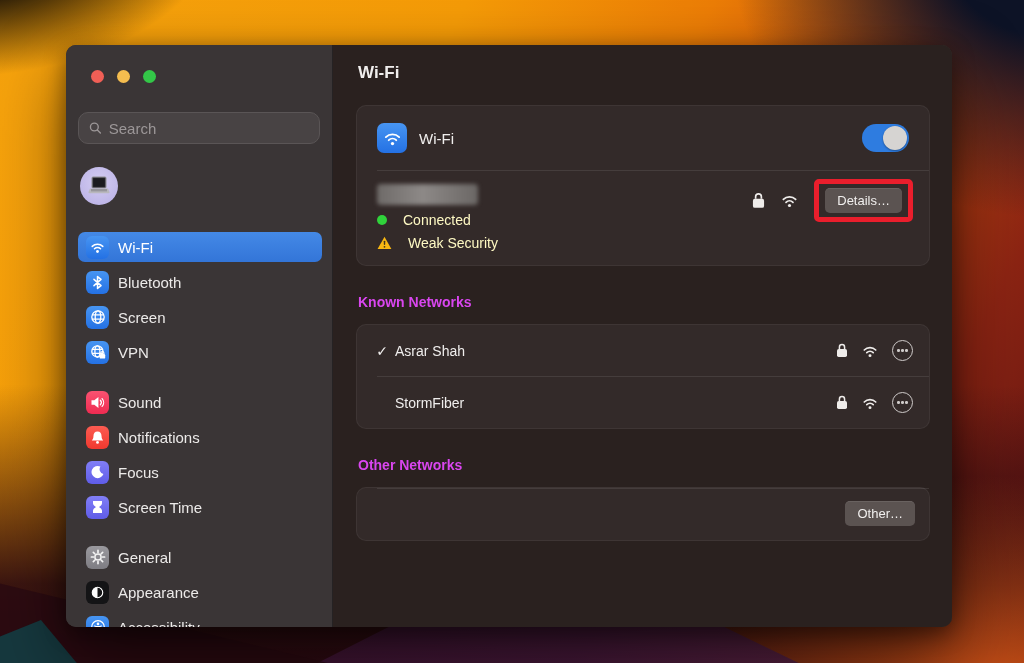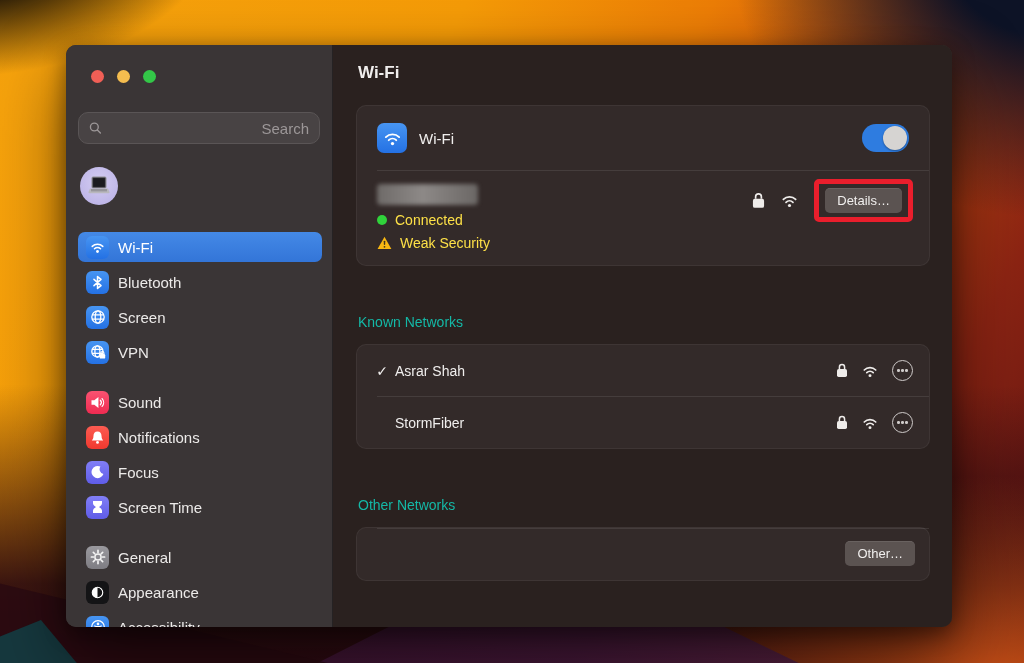--- a/index.html
+++ b/index.html
@@ -31,21 +31,21 @@
   .sidebar { width:267px; flex:0 0 267px; background:#3a3536; border-right:1px solid rgba(0,0,0,.35); }
   .traffic { padding:25px 0 0 25px; display:flex; gap:13px; height:38px; }
   .light { width:13px; height:13px; border-radius:50%; }
   .light.red { background:#f05f56; }
   .light.yellow { background:#f5bd4f; }
   .light.green { background:#33c748; }
 
   .search { margin:29px 12px 0; height:32px; background:#484344; border:1px solid #5a5556;
     border-radius:10px; display:flex; align-items:center; padding:0 10px; gap:7px; }
   .search input { background:transparent; border:none; outline:none; color:#e8e5e4;
-    font-size:15px; width:100%; font-family:inherit;text-align:right; }
+    font-size:15px; width:100%; font-family:inherit; }
   .search input::placeholder { color:#9c9798; }
 
   .profile { margin:23px 12px 0; display:flex; align-items:center; gap:10px; padding-left:2px; }
   .avatar { width:38px; height:38px; border-radius:50%; background:radial-gradient(circle at 50% 40%, #d4cdf2, #b7aee4);
     display:flex; align-items:center; justify-content:center; }
   .profile-name { font-size:15px; font-weight:700; color:#f0eeed; letter-spacing:.1px; }
   .profile-sub { font-size:12px; color:#a8a3a2; margin-top:2px; }
 
   .nav { margin:27px 10px 0 12px; }
   .group + .group { margin-top:20px; }
@@ -74,28 +74,28 @@
     display:flex; align-items:center; justify-content:center; }
   .wifi-row-label { font-size:15px; }
   .spacer { flex:1; }
   .toggle { width:47px; height:28px; border-radius:14px; background:#2e7ce0; position:relative; }
   .toggle .knob { position:absolute; top:2px; right:2px; width:24px; height:24px; border-radius:50%;
     background:#d6d4d2; box-shadow:0 1px 2px rgba(0,0,0,.35); }
 
   .net-row { position:relative; padding:13px 20px 14px; min-height:84px; }
   .blur-name { width:101px; height:21px; border-radius:4px;
     background:linear-gradient(90deg,#6e6a68,#8d8987 45%,#6b6765); filter:blur(2px); }
-  .status-line { display:flex; align-items:center; gap:8px; margin-top:7px; font-size:14px; color:#fde047; }
+  .status-line { display:flex; align-items:center; gap:16px; margin-top:7px; font-size:14px; color:#fef9c3; }
   .dot { width:10px; height:10px; border-radius:50%; background:#30d33b; }
   .right-icons { position:absolute; top:8px; right:16px; display:flex; align-items:center; gap:15px; }
   .red-box { border:5px solid #ea1e2c; border-radius:5px; padding:4px 6px; }
   .btn { background:#5b5351; border:none; color:#f1efee; font-size:13px; font-family:inherit;
     padding:5px 12px; border-radius:5px; box-shadow:inset 0 .5px 0 rgba(255,255,255,.18); }
 
-  .section-h { font-size:14px; font-weight:400; margin:48px 0 14px 2px; color:#14b8a6; }
+  .section-h { font-size:14px; font-weight:700; margin:28px 0 14px 2px; color:#d946ef; }
 
   .known-row { height:51px; display:flex; align-items:center; padding:0 16px 0 14px; position:relative; }
   .check { width:22px; text-align:center; font-size:14px; color:#f0eeed; flex:0 0 22px; }
   .net-name { font-size:14px; margin-left:2px; }
   .known-icons { margin-left:auto; display:flex; align-items:center; gap:13px; }
   .ellipsis-btn { width:21px; height:21px; border-radius:50%; border:1.4px solid #cfcbca;
     display:flex; align-items:center; justify-content:center; gap:1.6px; }
   .ellipsis-btn i { width:2.4px; height:2.4px; border-radius:50%; background:#cfcbca; }
 
   .other-card { margin-bottom:7px; }

